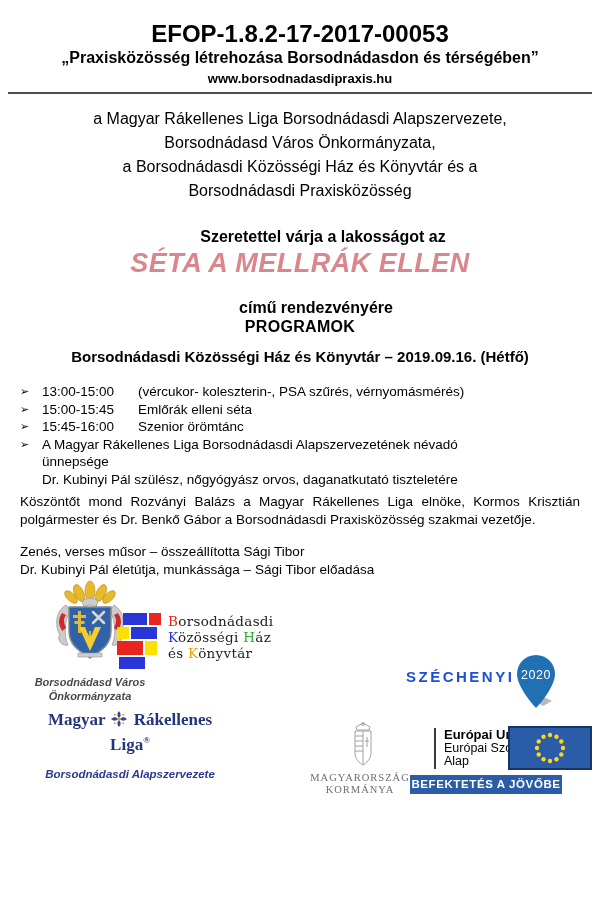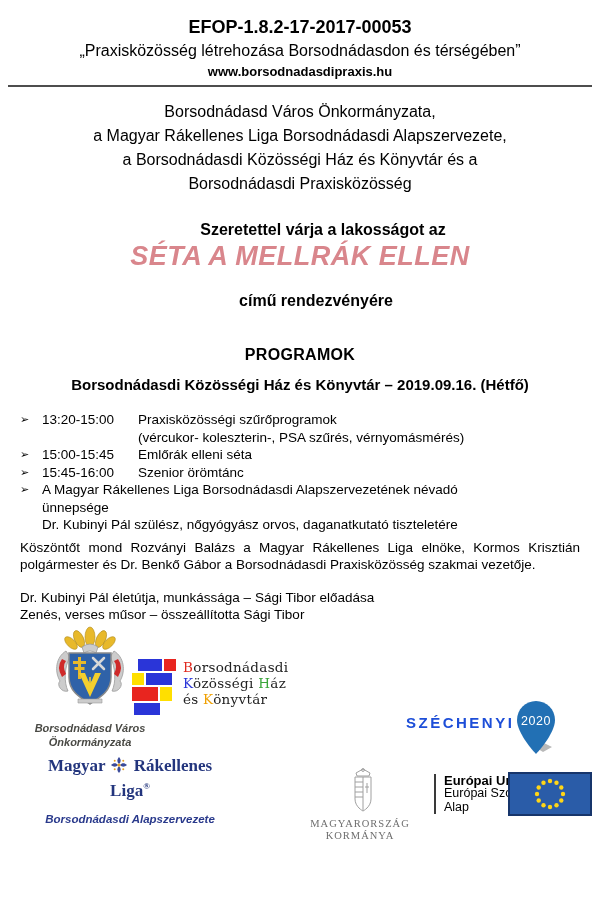--- a/index.html
+++ b/index.html
@@ -3,35 +3,35 @@
 <meta charset="utf-8">
 <style>
   * { margin:0; padding:0; box-sizing:border-box; }
   body { background:#888; font-family:"Liberation Sans", sans-serif; }
   .page{
     position:relative; width:600px; height:904px; margin:0 auto;
     background:#ffffff; color:#000; overflow:hidden;
     font-family:"Liberation Sans", sans-serif;
   }
   .center{ text-align:center; }
-  .efop{ padding-top:17px; font-size:18px; font-weight:bold; line-height:20px; }
-  .proj-title{ margin-top:5px; font-size:16px; font-weight:normal; line-height:18px; }
+  .efop{ padding-top:24px; font-size:24px; font-weight:bold; line-height:20px; }
+  .proj-title{ margin-top:5px; font-size:16px; font-weight:bold; line-height:18px; }
   .website{ margin-top:4px; font-size:13px; font-weight:bold; line-height:15px; }
   .rule{ border:none; border-top:2px solid #4d4d4d; margin:6px 8px 0 8px; }
 
   .intro{ margin-top:13px; font-size:16px; line-height:24px; }
   .invite{ margin-top:24px; font-size:16px; font-weight:bold; line-height:20px;padding-left:46px; }
 
   .slogan{ margin-top:22px; font-size:22px; font-weight:bold; font-style:italic;
            color:#d9868c; line-height:28px; }
   .event-title{ font-size:27px; font-weight:bold; font-style:italic;
            color:#d9868c; line-height:33px; letter-spacing:0.5px; }
   .cimu{ margin-top:18px; font-size:16px; font-weight:bold; line-height:20px;padding-left:32px; }
 
-  .programok{ margin-top:35px; font-size:16px; font-weight:bold; line-height:18px; letter-spacing:0.3px; }
+  .programok{ font-size:16px; font-weight:bold; line-height:18px; letter-spacing:0.3px; }
   .venue{ margin-top:12px; font-size:15px; font-weight:bold; line-height:18px; }
 
   .schedule{ margin-top:17px; font-size:13.5px; line-height:17.5px; }
   .sched-row{ display:grid; grid-template-columns:22px 96px 1fr; padding-left:20px; }
   .sched-row .bullet{ font-size:11px; line-height:17.5px; }
   .sched-row .desc{ width:432px; }
 
   .para{ margin:4px 20px 0 20px; font-size:13.5px; line-height:17.5px; }
   .greeting{ margin-top:5px; text-align:justify; }
   .musor{ margin-top:15px; }
@@ -41,21 +41,21 @@
   
   .arc-svg{ position:absolute; left:0; top:0; width:600px; height:904px;
             pointer-events:none; }
 
   
   .muni{ position:absolute; left:18px; top:0px; width:144px; text-align:center; }
   .muni-caption{ margin-top:3px; font-size:11px; font-weight:bold; font-style:italic;
                  color:#4a4a45; line-height:14px; }
 
   
-  .library{ position:absolute; left:132px; top:33px; display:flex; align-items:flex-start; }
+  .library{ position:absolute; left:117px; top:33px; display:flex; align-items:flex-start; }
   .blocks{ position:relative; width:46px; height:58px; margin-right:5px; }
   .blocks div{ position:absolute; }
   .lib-text{ font-family:"DejaVu Serif", serif; font-size:13.5px; line-height:16px;
              color:#222; letter-spacing:0.3px; }
   .li-red{ color:#e02a1f; } .li-blue{ color:#2a35d8; }
   .li-green{ color:#3aa53a; } .li-orange{ color:#f0a000; }
 
   
   .liga{ position:absolute; left:40px; top:130px; width:180px; text-align:center; }
   .liga-name{ font-family:"Liberation Serif", serif; font-size:17px; font-weight:bold;
@@ -88,40 +88,39 @@
 <body>
 
 <div class="page">
 
   <div class="efop center">EFOP-1.8.2-17-2017-00053</div>
   <div class="proj-title center">„Praxisközösség létrehozása Borsodnádasdon és térségében”</div>
   <div class="website center">www.borsodnadasdipraxis.hu</div>
   <hr class="rule">
 
   <div class="intro center">
+    <div>a Magyar Rákellenes Liga Borsodnádasdi Alapszervezete,</div>
     <div>Borsodnádasd Város Önkormányzata,</div>
-    <div>a Magyar Rákellenes Liga Borsodnádasdi Alapszervezete,</div>
     <div>a Borsodnádasdi Közösségi Ház és Könyvtár és a</div>
     <div>Borsodnádasdi Praxisközösség</div>
   </div>
 
   <div class="invite center">Szeretettel várja a lakosságot az</div>
 
   <div class="event-title center">SÉTA A MELLRÁK ELLEN</div>
   <div class="cimu center">című rendezvényére</div>
 
   <div class="programok center">PROGRAMOK</div>
   <div class="venue center">Borsodnádasdi Közösségi Ház és Könyvtár – 2019.09.16. (Hétfő)</div>
 
   <div class="schedule">
     <div class="sched-row">
       <span class="bullet">➢</span>
-      <span class="time">13:20-15:00</span>
-      <div class="desc">
-        <div>Praxisközösségi szűrőprogramok</div>
+      <span class="time">13:00-15:00</span>
+      <div class="desc">
         <div>(vércukor- koleszterin-, PSA szűrés, vérnyomásmérés)</div>
       </div>
     </div>
     <div class="sched-row">
       <span class="bullet">➢</span>
       <span class="time">15:00-15:45</span>
       <div class="desc">
         <div>Emlőrák elleni séta</div>
       </div>
     </div>
@@ -136,22 +135,22 @@
       <span class="bullet">➢</span>
       <div class="desc">
         <div>A Magyar Rákellenes Liga Borsodnádasdi Alapszervezetének névadó ünnepsége</div>
         <div>Dr. Kubinyi Pál szülész, nőgyógyász orvos, daganatkutató tiszteletére</div>
       </div>
     </div>
   </div>
 
   <div class="para greeting">Köszöntőt mond Rozványi Balázs a Magyar Rákellenes Liga elnöke, Kormos Krisztián polgármester és Dr. Benkő Gábor a Borsodnádasdi Praxisközösség szakmai vezetője.</div>
   <div class="para musor">
+    <div>Zenés, verses műsor – összeállította Sági Tibor</div>
     <div>Dr. Kubinyi Pál életútja, munkássága – Sági Tibor előadása</div>
-    <div>Zenés, verses műsor – összeállította Sági Tibor</div>
   </div>
 
   <div class="footer">
 
     <svg class="arc-svg" viewBox="0 0 600 904">
       <path d="M 603,701 C 558,683 511,679 466,688 C 400,701 346,739 319,778 C 299,806 277,850 276,906" fill="none" stroke="#1b6fba" stroke-width="4"></path>
     </svg>
 
     <div class="muni">
       <svg width="76" height="88" viewBox="0 0 76 86">
@@ -283,15 +282,16 @@
           <circle cx="48.5" cy="33.3" r="2.2"></circle>
         <circle cx="42" cy="35" r="2.2"></circle>
           <circle cx="35.5" cy="33.3" r="2.2"></circle>
         <circle cx="30.7" cy="28.5" r="2.2"></circle>
           <circle cx="29" cy="22" r="2.2"></circle>
         <circle cx="30.7" cy="15.5" r="2.2"></circle>
           <circle cx="35.5" cy="10.7" r="2.2"></circle>
       </g>
     </svg>
 
+    <div class="invest">BEFEKTETÉS A JÖVŐBE</div>
 
   </div>
 </div>
 
 </body></html>

